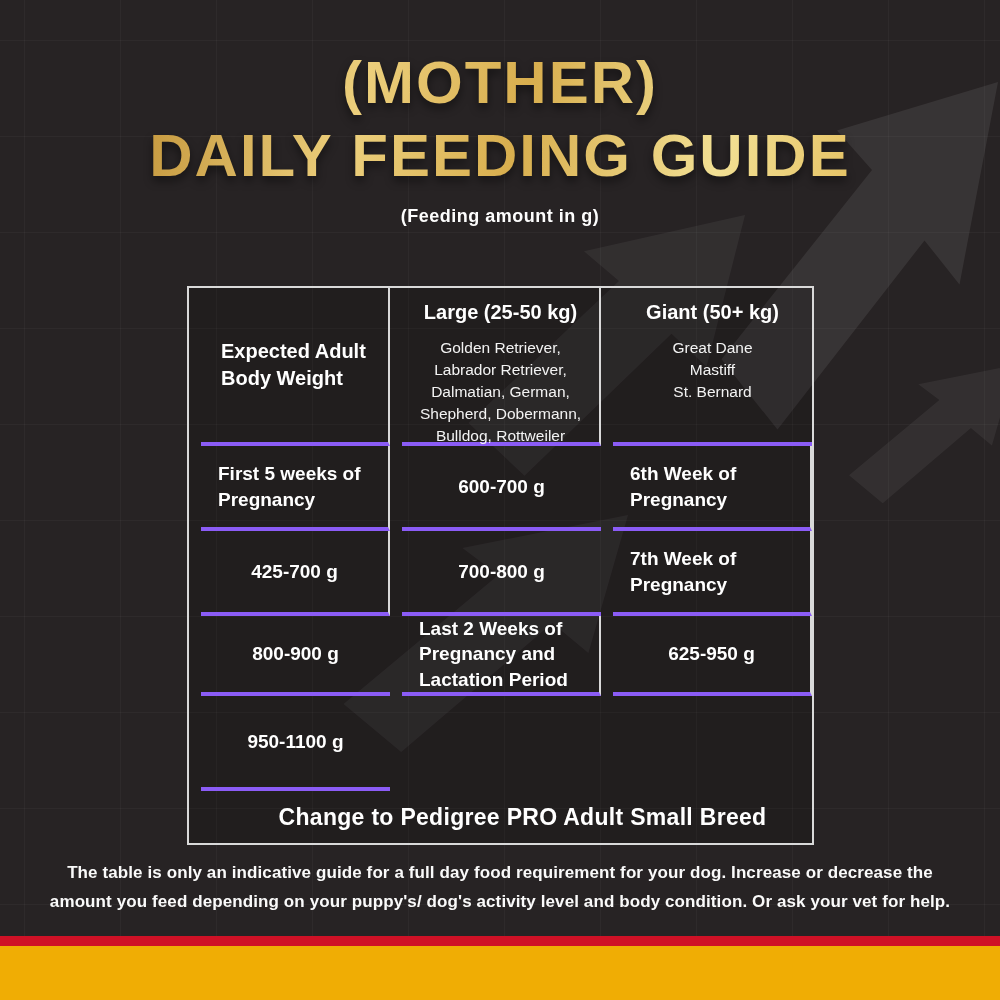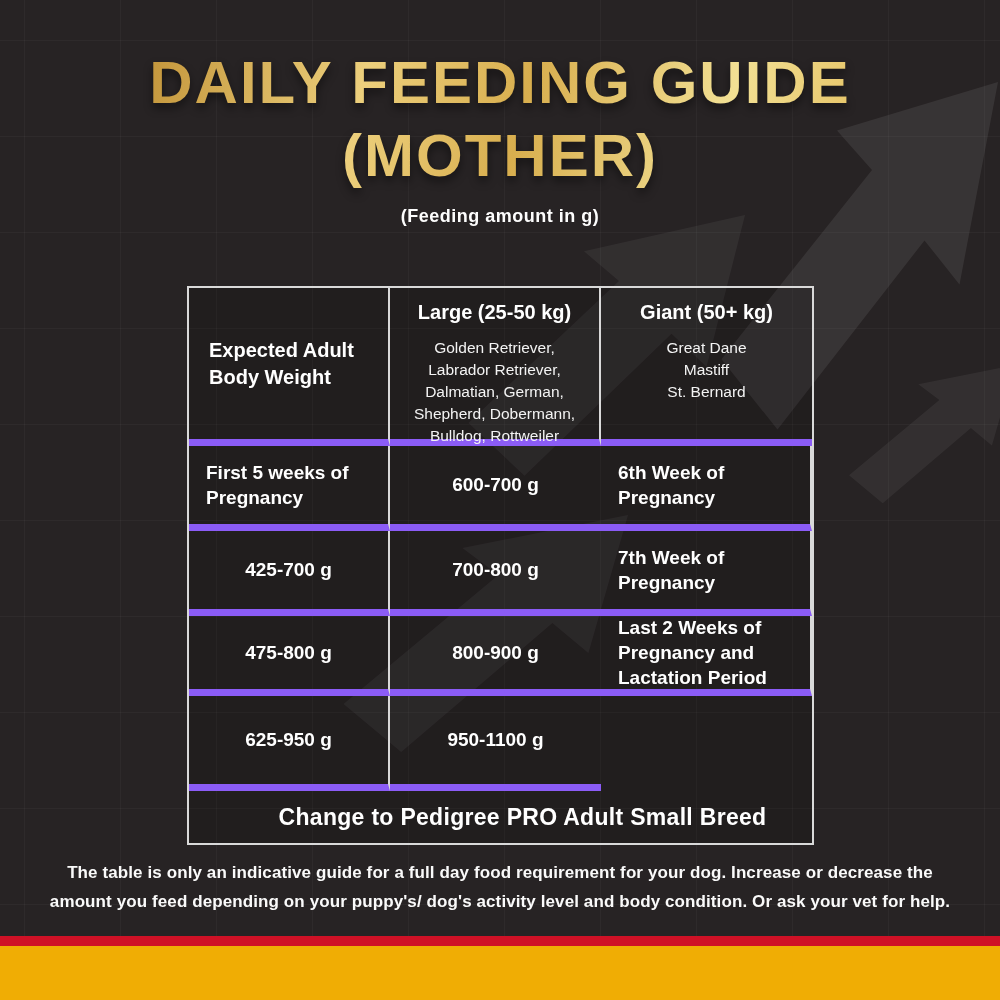--- a/index.html
+++ b/index.html
@@ -79,21 +79,21 @@
     box-sizing: border-box;
     border: 2px solid #d9d9d9;
     display: grid;
     grid-template-columns: 201px 211px 211px;
     grid-template-rows: 158px 85px 85px 80px 95px 52px;
     background: rgba(0,0,0,0.14);
     color: #ffffff;
   }
   .cell { box-sizing: border-box; }
   .c-r { border-right: 2px solid #d9d9d9; }
-  .c-b { border-bottom: 7px solid #8b5cf6; }
+  .c-b { border-bottom: 4px solid #8b5cf6; margin-left: 12px; }
 
   .corner-cell {
     display: flex;
     align-items: center;
     padding-left: 20px;
     font-weight: bold;
     font-size: 20px;
     line-height: 1.35;
     white-space: pre-line;
   }
@@ -182,22 +182,22 @@
   </svg>
   <svg class="bg-arrow arrow-a4" viewBox="0 0 100 100" preserveAspectRatio="none">
     <polygon points="100,0 89,46 79,36 37,79 21,63 64,20 54,11"></polygon>
   </svg>
 
   <div class="grid-overlay"></div>
 
   <div class="content">
 
     <div class="page-title">
+      <div>(MOTHER)</div>
       <div>DAILY FEEDING GUIDE</div>
-      <div>(MOTHER)</div>
     </div>
 
     <div class="page-subtitle">(Feeding amount in g)</div>
 
     <div class="feeding-table">
 
       <div class="cell c-r c-b corner-cell">Expected Adult
 Body Weight</div>
 
       <div class="cell c-r c-b colhead">
@@ -220,21 +220,20 @@
 Pregnancy</div>
       <div class="cell c-b value-cell">600-700 g</div>
 
       <div class="cell c-r c-b row-label">6th Week of
 Pregnancy</div>
       <div class="cell c-r c-b value-cell">425-700 g</div>
       <div class="cell c-b value-cell">700-800 g</div>
 
       <div class="cell c-r c-b row-label">7th Week of
 Pregnancy</div>
-      <div class="cell c-r c-b value-cell">475-800 g</div>
       <div class="cell c-b value-cell">800-900 g</div>
 
       <div class="cell c-r c-b row-label">Last 2 Weeks of
 Pregnancy and
 Lactation Period</div>
       <div class="cell c-r c-b value-cell">625-950 g</div>
       <div class="cell c-b value-cell">950-1100 g</div>
 
       <div class="cell table-footer">Change to Pedigree PRO Adult Small Breed</div>
 

